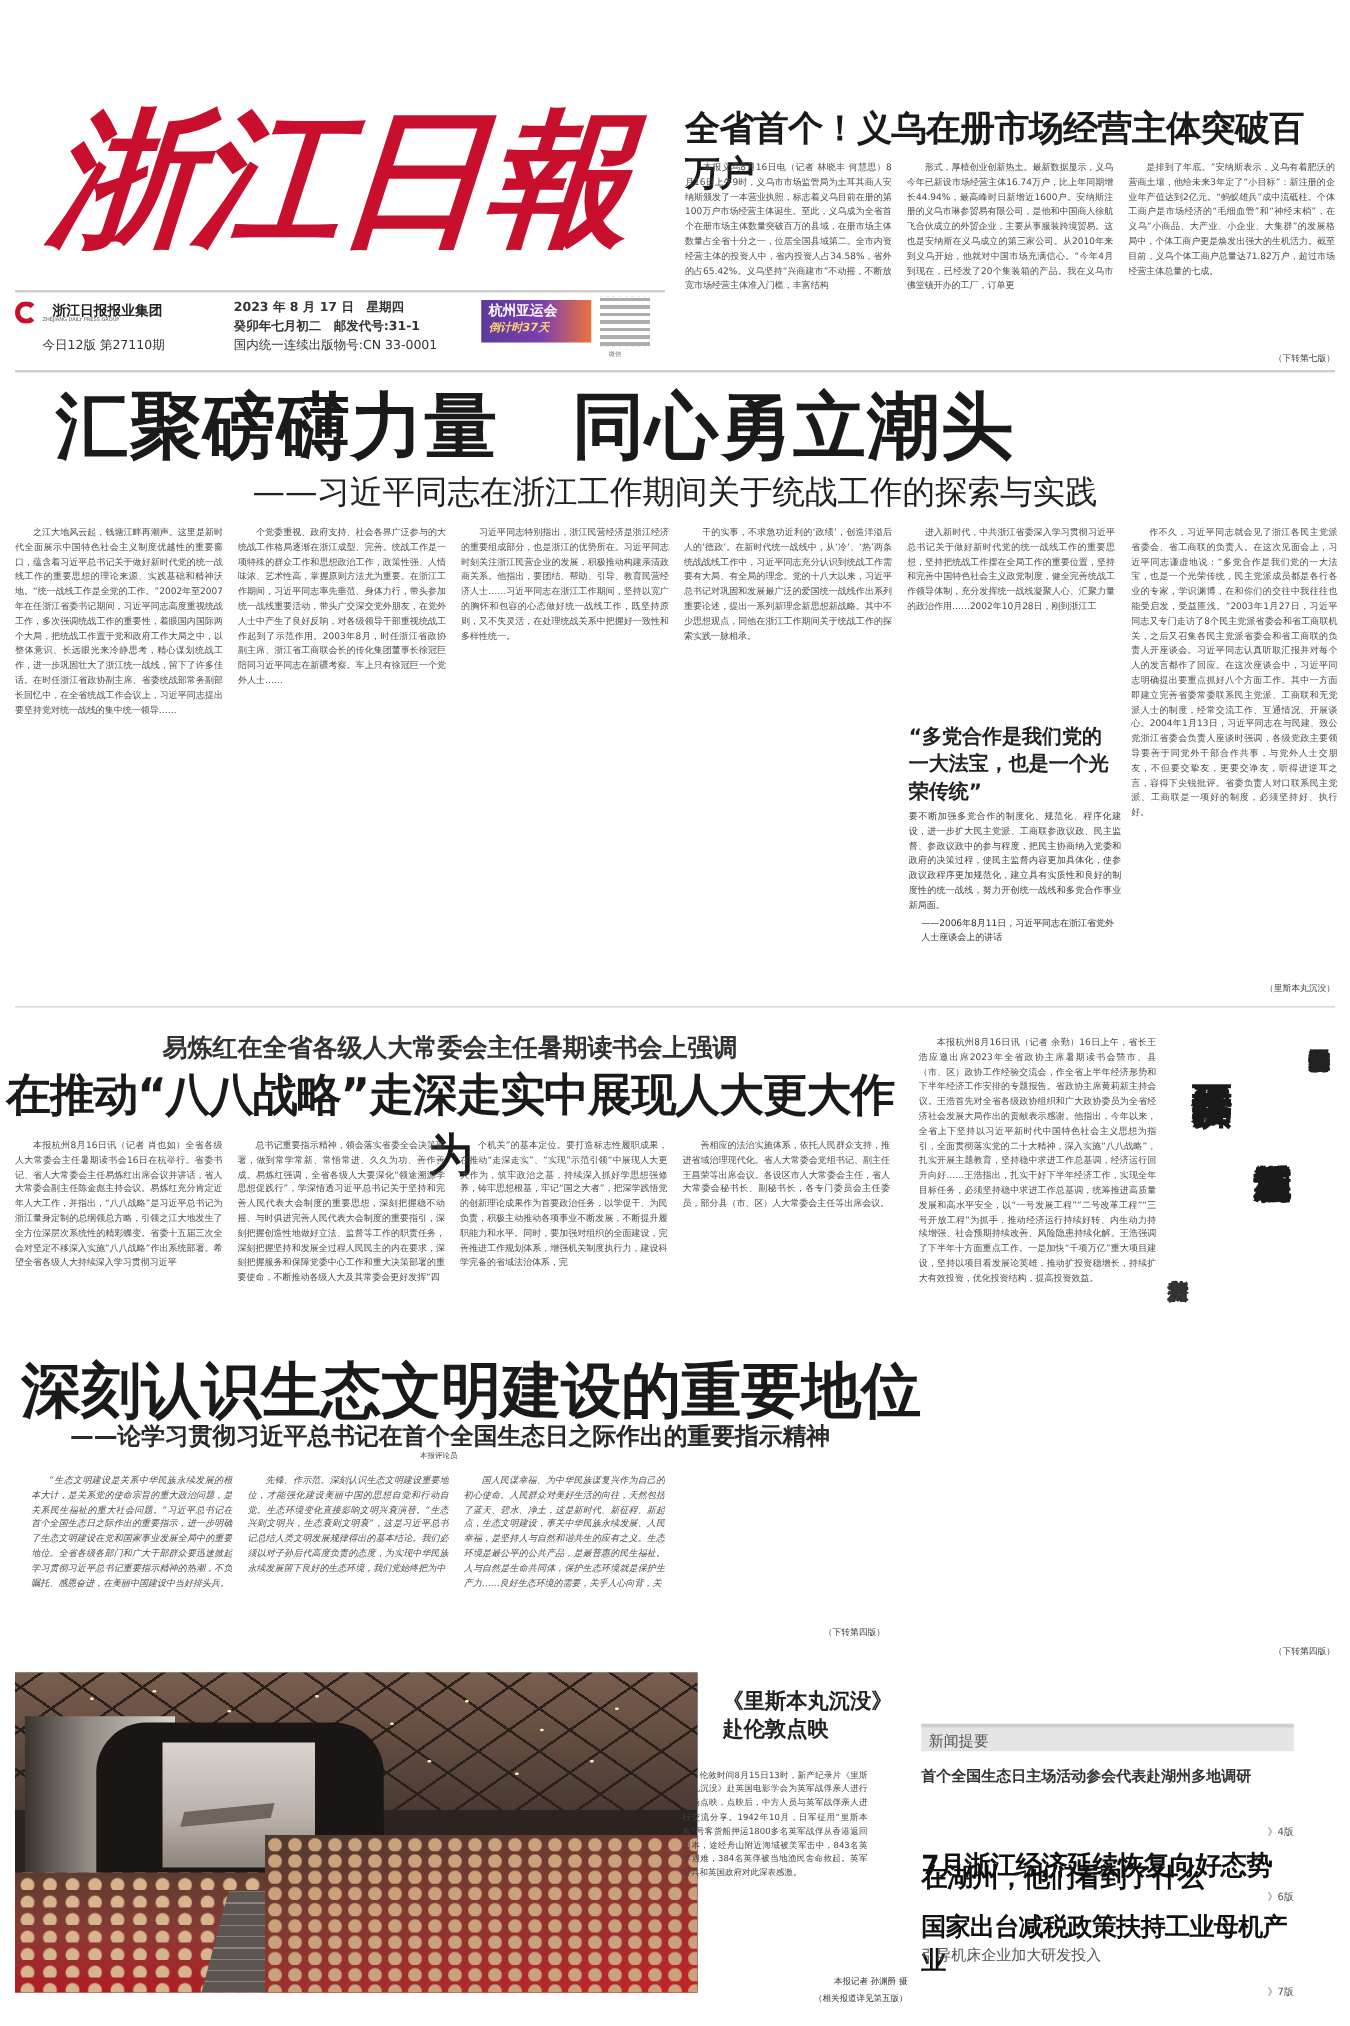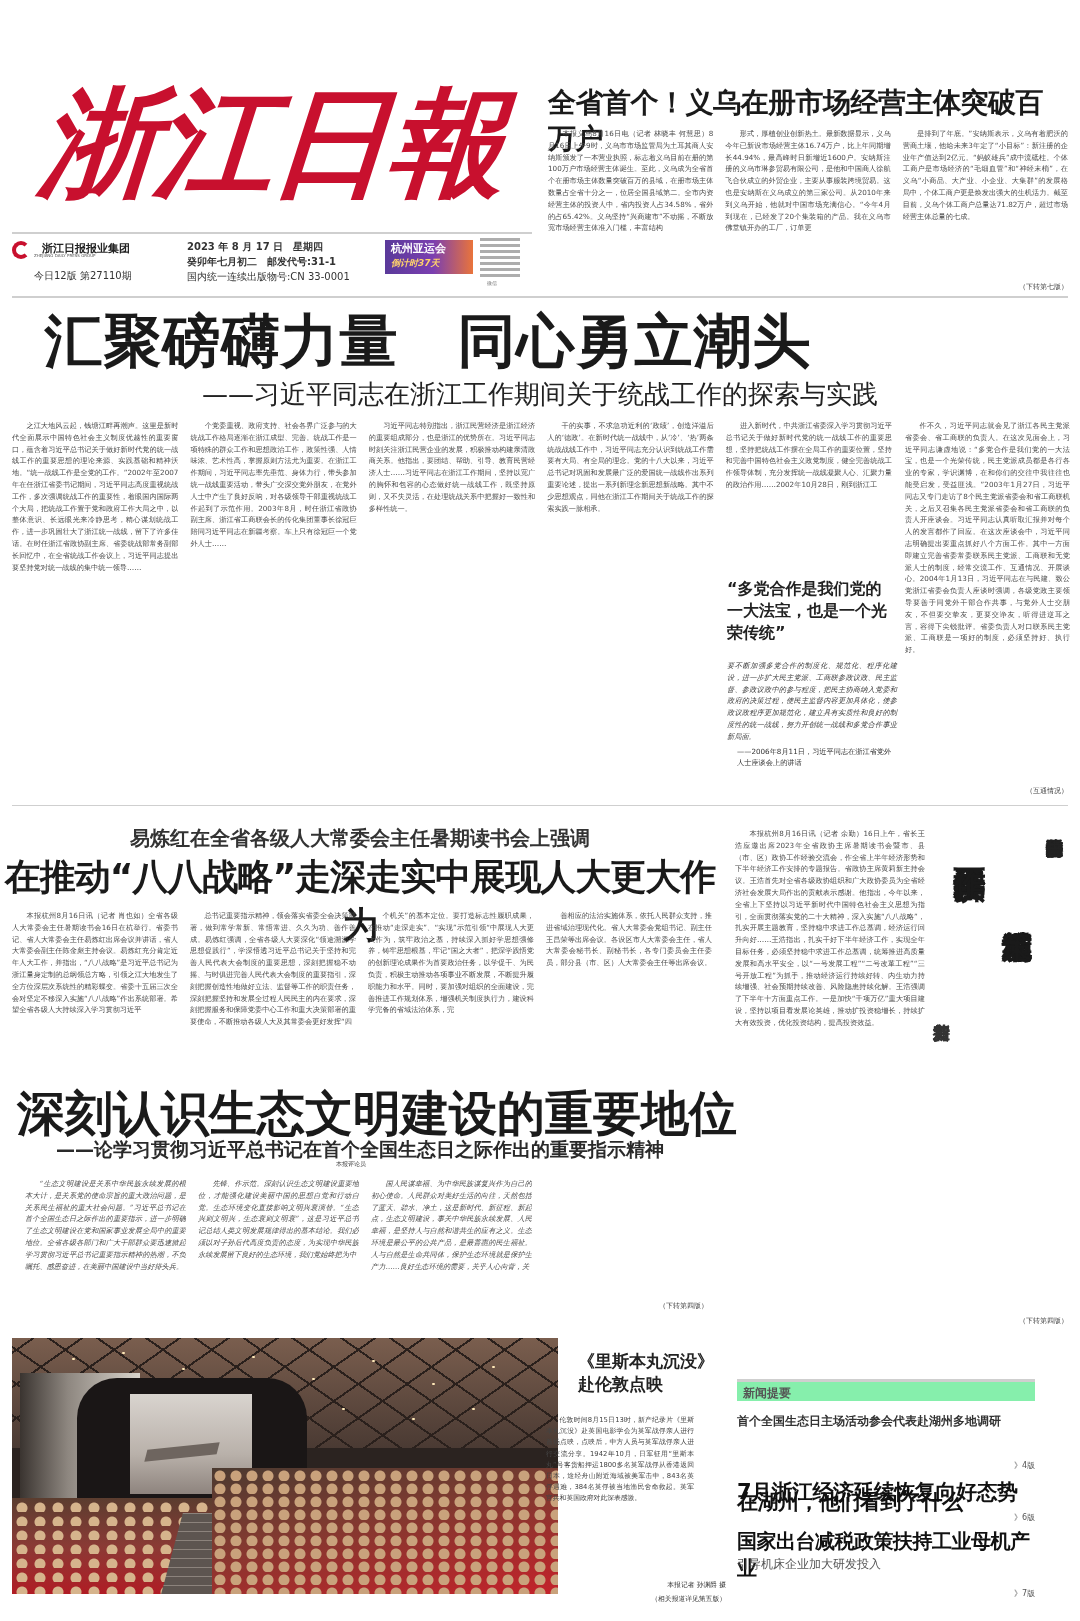--- a/index.html
+++ b/index.html
@@ -23,21 +23,21 @@
 .qr-label{position:absolute;left:475px;top:47px;font-size:5px;color:#777}
 .h-top{left:548px;top:85px;width:520px;font-size:28px;font-weight:bold;line-height:36px;letter-spacing:-.5px}
 .body-cols{display:grid;gap:12px}
 .txt{font-size:7.2px;line-height:11.8px;color:#4a4a4a;text-align:justify;overflow:hidden}
 .txt p{text-indent:2em}
 .cont{font-size:7px;color:#444;text-align:right}
 .main-head{left:0;width:856px;top:305px;text-align:center;font-size:58px;font-weight:bold;line-height:72px;letter-spacing:1px}
 .main-sub{left:0;width:1080px;top:378px;text-align:center;font-size:26px;line-height:32px;color:#222}
 .quote-box{left:727px;top:578px;width:170px}
 .quote-title{font-size:16px;font-weight:bold;line-height:22px;color:#222}
-.quote-body{font-size:7.2px;line-height:11.8px;color:#3d3d3d;font-family:"DejaVu Serif",serif;font-style:italic;margin-top:16px;text-align:justify}
+.quote-body{font-size:7.2px;line-height:11.8px;color:#3d3d3d;font-family:"DejaVu Serif",serif;margin-top:3px;text-align:justify}
 .quote-src{font-size:7.2px;line-height:11.8px;color:#333;margin-top:3px;padding-left:10px}
 .kicker2{left:0;width:720px;top:825px;text-align:center;font-size:20px;font-weight:bold;color:#333;line-height:26px}
 .h2{left:0;width:720px;top:853px;text-align:center;font-size:36px;font-weight:bold;line-height:48px;letter-spacing:-1px}
 .vert{writing-mode:vertical-rl;text-orientation:upright;font-weight:bold}
 .h3{left:17px;width:720px;top:1090px;text-align:left;font-size:48px;font-weight:bold;line-height:46px}
 .h3sub{left:0;width:720px;top:1137px;text-align:center;font-size:19px;font-weight:bold;color:#2a2a2a;line-height:24px}
 .byline3{left:336px;top:1160px;font-size:6px;color:#444}
 .serif-txt{font-family:"DejaVu Serif",serif;font-style:italic}
 .photo{left:12px;top:1338px;width:546px;height:256px;overflow:hidden;background:#2b2320}
 .ceil{position:absolute;left:0;top:0;width:546px;height:110px;background:
@@ -53,21 +53,21 @@
 radial-gradient(circle at 10px 10px,#d6b48c 5px,transparent 6px) 0 0/18px 14px,
 linear-gradient(180deg,#5b3d2f 0,#8a3a35 50%,#b01c24 100%)}
 .audience2{position:absolute;left:200px;top:130px;width:346px;height:126px;background:
 radial-gradient(circle at 8px 8px,#c9a27c 5px,transparent 6px) 0 0/16px 13px,
 linear-gradient(170deg,#4b3a30 0,#7e3a30 40%,#c4222a 100%)}
 .aisle{position:absolute;left:160px;top:175px;width:70px;height:81px;background:repeating-linear-gradient(0deg,#5d5550 0 8px,#8c837c 8px 9px);transform:skewX(-15deg)}
 .cap-title{left:578px;top:1350px;width:150px;font-size:17px;font-weight:bold;line-height:23px;color:#222}
 .cap-body{left:546px;top:1415px;width:148px;font-size:6.8px;line-height:11.2px;color:#444;text-align:justify}
 .cap-body p{text-indent:2em}
 .cap-credit{left:578px;width:148px;font-size:6.8px;line-height:11px;color:#333;text-align:right}
-.brief-head{left:737px;top:1379px;width:298px;height:22px;background:#86efac;border-top:3px solid #cfcfcf;font-size:12px;font-weight:bold;color:#555;padding:3px 6px}
+.brief-head{left:737px;top:1379px;width:298px;height:22px;background:#e5e5e5;border-top:3px solid #cfcfcf;font-size:12px;font-weight:normal;color:#555;padding:3px 6px}
 .brief-kick{left:737px;top:1413px;width:300px;font-size:12px;color:#333;font-weight:bold}
 .brief-h{left:737px;width:300px;font-weight:bold;color:#111;letter-spacing:-.5px}
 .brief-pg{left:737px;width:298px;text-align:right;font-size:8px;color:#555}
 .brief-sub{left:737px;top:1510px;width:300px;font-size:12px;color:#555}
 </style>
 </head>
 <body>
 
 <div class="abs mast">浙江日報</div>
 
@@ -128,21 +128,21 @@
     </div>
 </div>
 <div class="abs quote-box">
   <div class="quote-title">“多党合作是我们党的一大法宝，也是一个光荣传统”</div>
   <div class="quote-body">要不断加强多党合作的制度化、规范化、程序化建设，进一步扩大民主党派、工商联参政议政、民主监督、参政议政中的参与程度，把民主协商纳入党委和政府的决策过程，使民主监督内容更加具体化，使参政议政程序更加规范化，建立具有实质性和良好的制度性的统一战线，努力开创统一战线和多党合作事业新局面。</div>
   <div class="quote-src">——2006年8月11日，习近平同志在浙江省党外人士座谈会上的讲话</div>
 </div>
 <div class="abs txt" style="left:905px;top:420px;width:165px;height:360px">
     <p>作不久，习近平同志就会见了浙江各民主党派省委会、省工商联的负责人。在这次见面会上，习近平同志谦虚地说：“多党合作是我们党的一大法宝，也是一个光荣传统，民主党派成员都是各行各业的专家，学识渊博，在和你们的交往中我往往也能受启发，受益匪浅。”2003年1月27日，习近平同志又专门走访了8个民主党派省委会和省工商联机关，之后又召集各民主党派省委会和省工商联的负责人开座谈会。习近平同志认真听取汇报并对每个人的发言都作了回应。在这次座谈会中，习近平同志明确提出要重点抓好八个方面工作。其中一方面即建立完善省委常委联系民主党派、工商联和无党派人士的制度，经常交流工作、互通情况、开展谈心。2004年1月13日，习近平同志在与民建、致公党浙江省委会负责人座谈时强调，各级党政主要领导要善于同党外干部合作共事，与党外人士交朋友，不但要交挚友，更要交诤友，听得进逆耳之言，容得下尖锐批评。省委负责人对口联系民主党派、工商联是一项好的制度，必须坚持好、执行好。</p>
   </div>
-<div class="abs cont" style="left:960px;top:786px;width:108px">（互通情况）</div>
+<div class="abs cont" style="left:960px;top:786px;width:108px">（里斯本丸沉没）</div>
 <div class="abs rule" style="top:805px;width:1056px;height:1px"></div>
 
 <div class="abs kicker2">易炼红在全省各级人大常委会主任暑期读书会上强调</div>
 <div class="abs h2">在推动“八八战略”走深走实中展现人大更大作为</div>
 <div class="abs body-cols" style="left:12px;top:910px;width:700px;height:150px;grid-template-columns:repeat(4,1fr)">
   <div class="txt">
       <p>本报杭州8月16日讯（记者 肖也如）全省各级人大常委会主任暑期读书会16日在杭举行。省委书记、省人大常委会主任易炼红出席会议并讲话，省人大常委会副主任陈金彪主持会议。易炼红充分肯定近年人大工作，并指出，“八八战略”是习近平总书记为浙江量身定制的总纲领总方略，引领之江大地发生了全方位深层次系统性的精彩蝶变。省委十五届三次全会对坚定不移深入实施“八八战略”作出系统部署。希望全省各级人大持续深入学习贯彻习近平</p>
     </div>
   <div class="txt">
       <p>总书记重要指示精神，领会落实省委全会决策部署，做到常学常新、常悟常进、久久为功、善作善成。易炼红强调，全省各级人大要深化“领途溯源学思想促践行”，学深悟透习近平总书记关于坚持和完善人民代表大会制度的重要思想，深刻把握稳不动摇、与时俱进完善人民代表大会制度的重要指引，深刻把握创造性地做好立法、监督等工作的职责任务，深刻把握坚持和发展全过程人民民主的内在要求，深刻把握服务和保障党委中心工作和重大决策部署的重要使命，不断推动各级人大及其常委会更好发挥“四</p>

